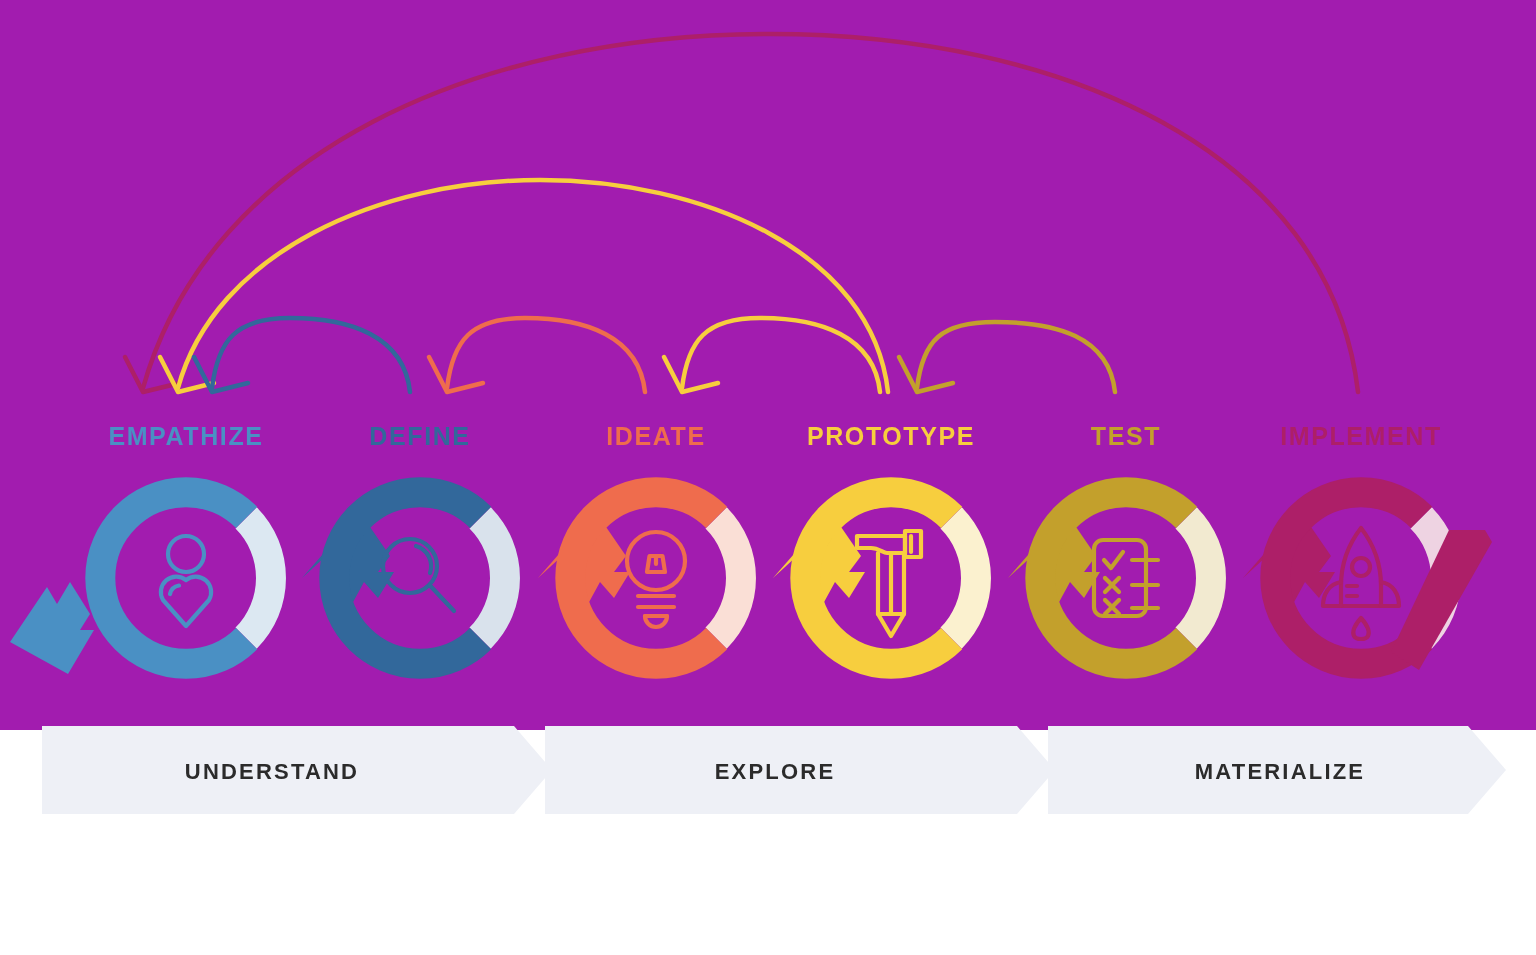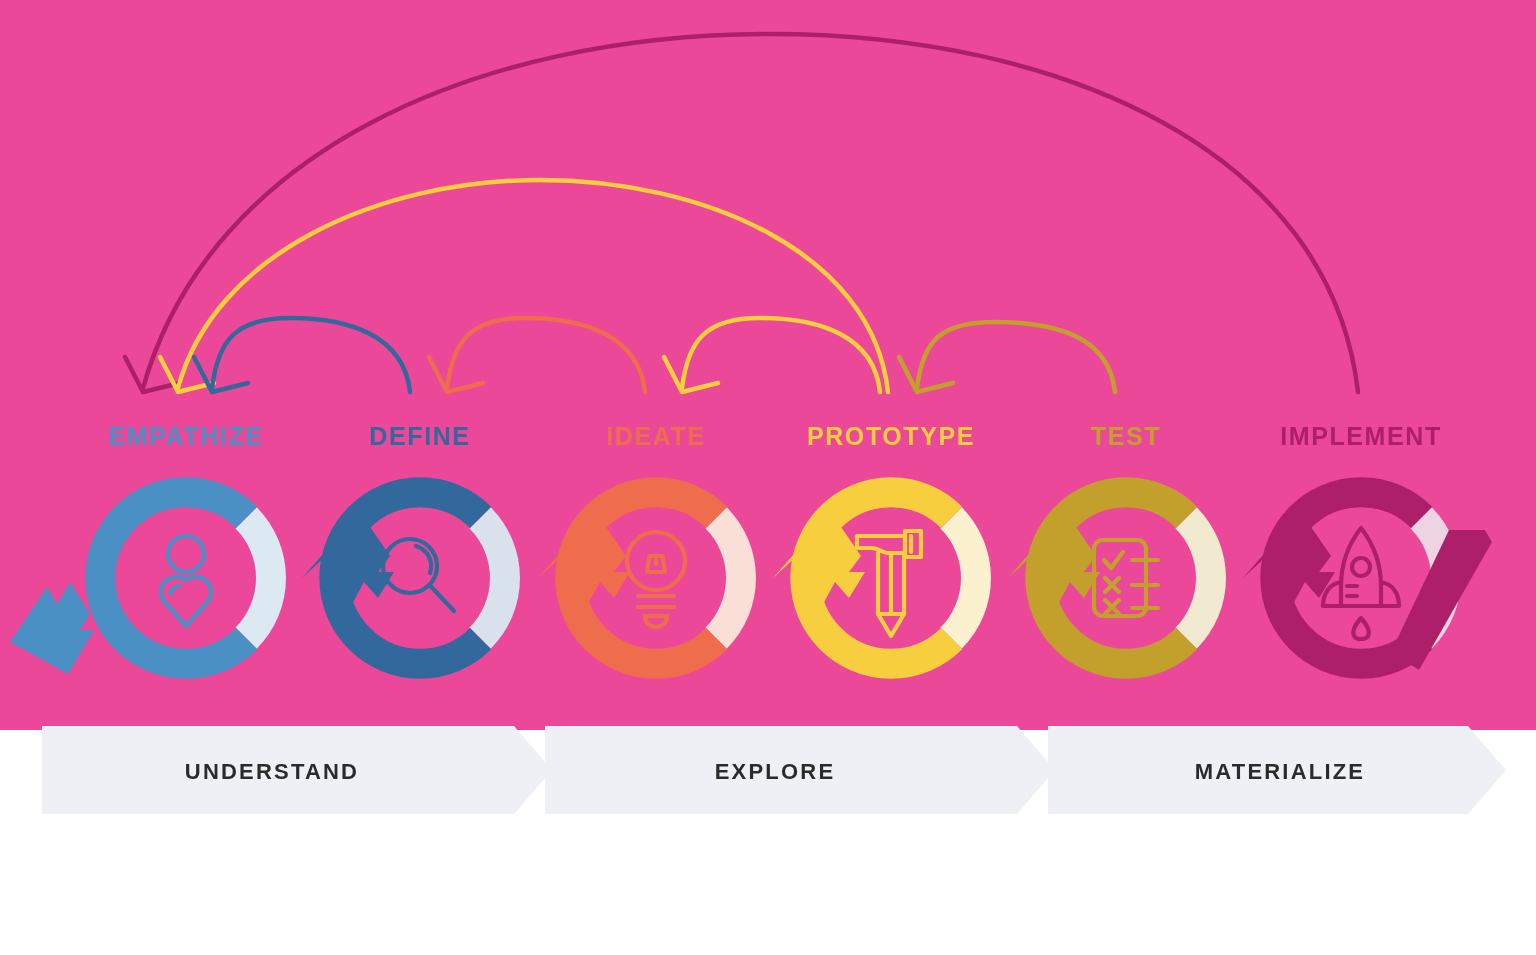--- a/index.html
+++ b/index.html
@@ -12,21 +12,21 @@
     width: 1536px;
     height: 955px;
     font-family: "Liberation Sans", sans-serif;
     overflow: hidden;
     position: relative;
   }
   #diagram-root {
     position: relative;
     width: 1536px;
     height: 730px;
-    background: #ec4899;
+    background: #a21caf;
   }
   svg.canvas {
     position: absolute;
     top: 0;
     left: 0;
     width: 1536px;
     height: 955px;
     display: block;
   }
   .stage-label {

